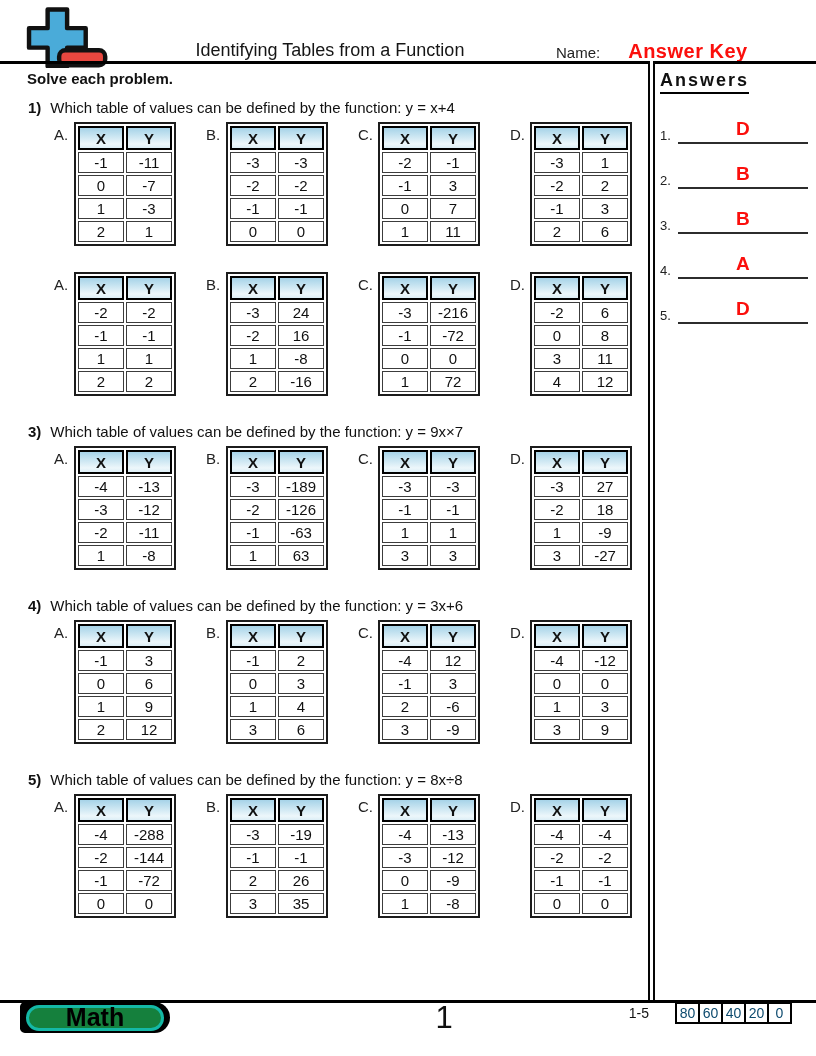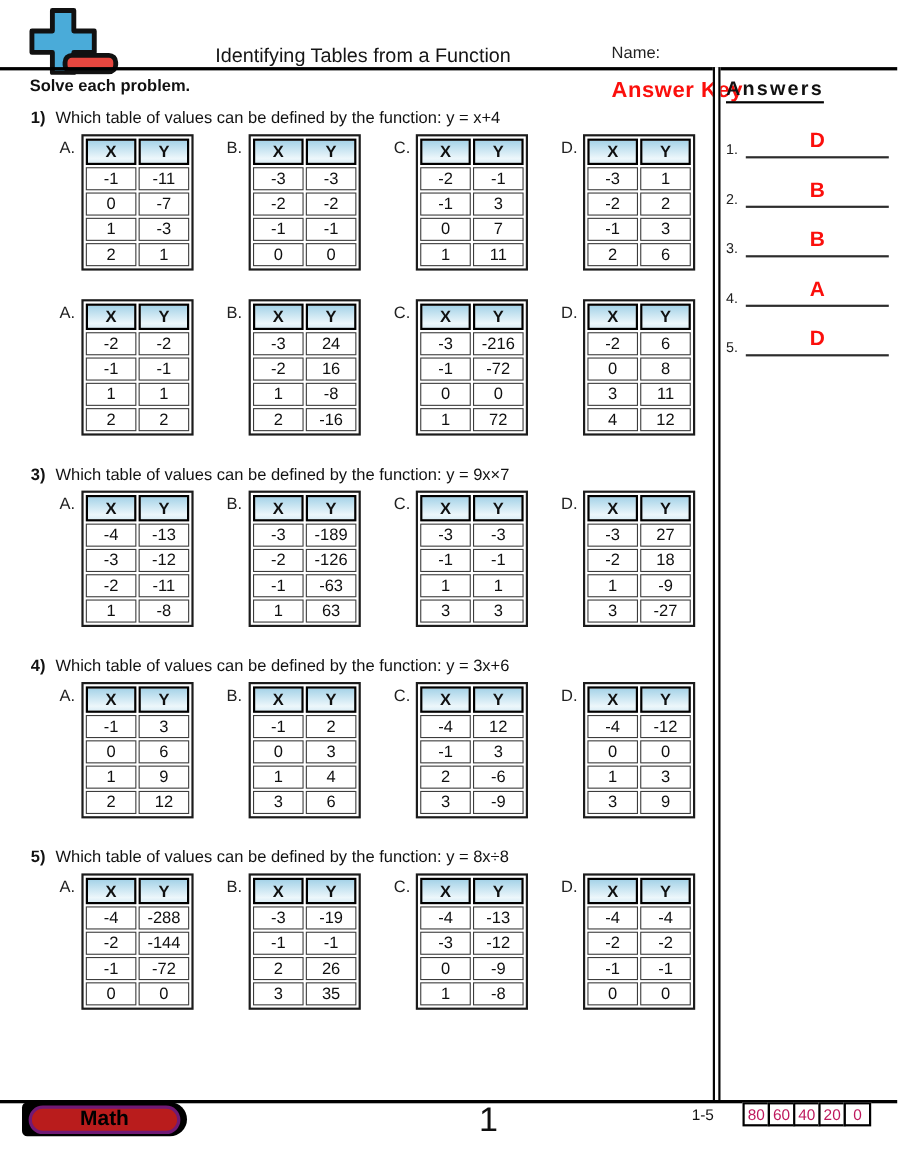--- a/index.html
+++ b/index.html
@@ -15,21 +15,21 @@
     position:relative;width:816px;height:1056px;background:#fff;
     font-family:"Liberation Sans",sans-serif;color:var(--ink);
     overflow:hidden;margin:0 auto;
   }
   
   .logo{position:absolute;left:22px;top:6px;width:92px;height:62px;}
   .title{
     position:absolute;left:60px;top:40px;width:540px;text-align:center;
     font-size:18px;color:#151515;
   }
-  .name-block{position:absolute;left:556px;top:40px;display:flex;align-items:baseline;gap:14px;flex-direction:column;}
+  .name-block{position:absolute;left:556px;top:40px;display:flex;align-items:baseline;gap:28px;}
   .name-label{font-size:15px;color:#222;}
   .answer-key{font-size:20px;font-weight:bold;color:var(--accent-red);letter-spacing:.5px;}
   .header-rule{position:absolute;left:0;top:61px;width:816px;height:3px;background:#000;}
   .instructions{position:absolute;left:27px;top:70px;font-size:15px;font-weight:bold;}
   
   .problems{position:absolute;left:0;top:98px;width:648px;}
   .problem{margin-bottom:26px;}
   .problem-title{padding-left:28px;font-size:15px;line-height:20px;margin-bottom:4px;}
   .problem-number{font-weight:bold;margin-right:9px;}
   .options-row{display:flex;padding-left:54px;}
@@ -66,32 +66,32 @@
     display:inline-block;color:var(--accent-red);font-weight:bold;font-size:19px;
     line-height:22px;padding-bottom:2px;
   }
   
   .footer-rule{position:absolute;left:0;top:1000px;width:816px;height:3px;background:#000;}
   .badge{
     position:absolute;left:20px;top:1002px;width:150px;height:31px;background:#000;
     border-radius:5px 16px 16px 5px;display:flex;align-items:center;justify-content:center;
   }
   .badge-pill{
-    background:#b91c1c;border:3px solid #701a75;border-radius:14px;
+    background:#15803d;border:3px solid #14b8a6;border-radius:14px;
     width:132px;height:20px;display:flex;align-items:center;justify-content:center;
-    font-weight:bold;font-size:19px;color:#000;
+    font-weight:bold;font-size:25px;color:#000;
   }
   .site-url{position:absolute;left:178px;top:1012px;font-size:16px;color:#1b1b1b;}
   .page-number{position:absolute;left:424px;top:1000px;width:40px;text-align:center;font-size:31px;color:#101010;}
   .score-strip{position:absolute;right:24px;top:1002px;display:flex;align-items:center;}
   .score-label{font-size:14px;color:#111;margin-right:26px;}
   .score-cells{display:flex;}
   .score-cell{
     width:21px;height:18px;border:2px solid #000;background:#fff;
-    display:flex;align-items:center;justify-content:center;font-size:14px;color:#be185d;
+    display:flex;align-items:center;justify-content:center;font-size:14px;color:#0c4a6e;
   }
   .score-cell + .score-cell{margin-left:-2px;}
 </style>
 </head>
 <body>
 
 <div class="page">
 
   <div class="logo">
     <svg width="92" height="62" viewBox="0 0 100 70">

